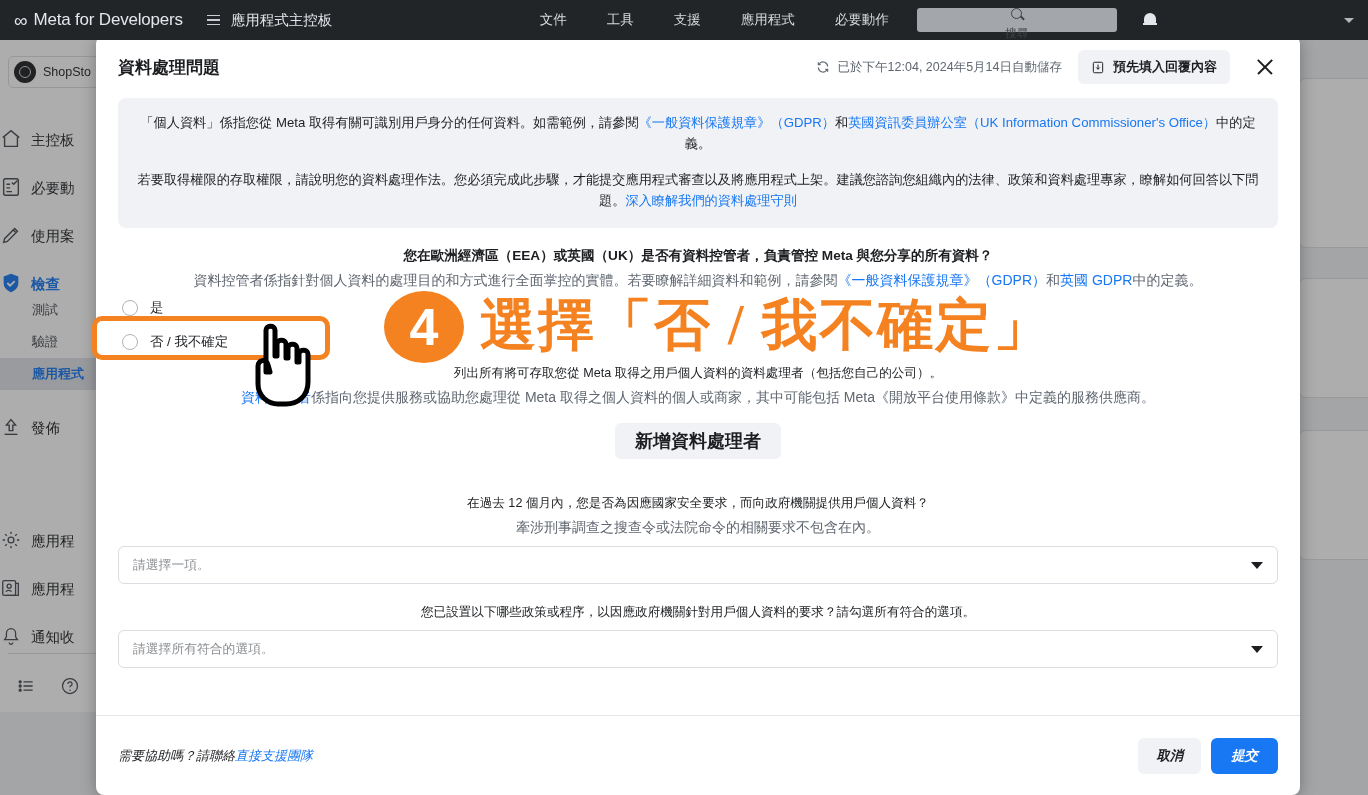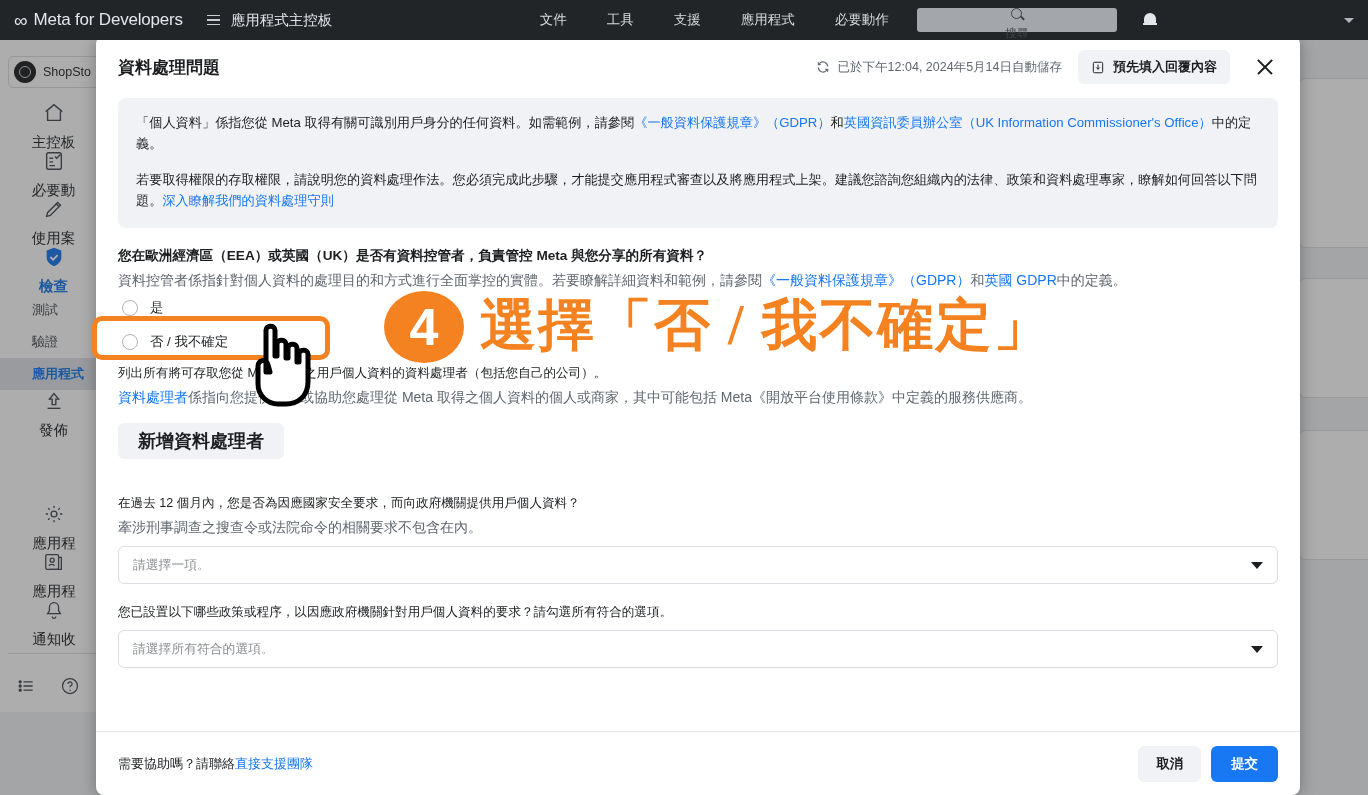--- a/index.html
+++ b/index.html
@@ -48,41 +48,41 @@
 
   
   .sidebar { position:absolute; left:0; top:40px; width:108px; height:672px; background:#fff;
      border-right:1px solid #dddfe2; z-index:2; padding-top:10px;}
   .app-chip { margin:6px 8px 14px 8px; height:32px; border:1px solid #dadde1; border-radius:5px;
      display:flex; align-items:center; gap:7px; padding-left:5px; overflow:hidden;}
   .app-logo { width:22px;height:22px;border-radius:50%;background:#1d1f22;flex:0 0 auto;
      display:flex;align-items:center;justify-content:center;}
   .app-logo i { width:12px;height:12px;border-radius:50%;border:1.5px solid #cfd2d6;display:block;}
   .app-chip-name { font-size:12.5px; color:#1c1e21; white-space:nowrap; }
-  .side-item { height:48px; display:flex; align-items:center; gap:9px; 
-      font-size:14.5px; color:#1c1e21; white-space:nowrap; cursor:pointer;flex-direction:column;}
+  .side-item { height:48px; display:flex; align-items:flex-end; gap:9px; 
+      font-size:14.5px; color:#1c1e21; white-space:nowrap; cursor:pointer;}
   .side-item .si-ico { width:22px;height:22px;flex:0 0 auto;display:block;}
   .side-item.active { color:#1877f2; font-weight:600; }
   .side-sub { height:32px; display:flex; align-items:center; padding-left:32px; font-size:13px;
       color:#444950; white-space:nowrap; cursor:pointer;}
   .side-sub.sel { background:#dfe3e8; color:#1877f2; font-weight:600; }
   .side-divider { margin:6px 8px; border-top:1px solid #dadde1; }
   .side-bottom { position:absolute; bottom:0; left:0; width:108px; }
   .side-foot { height:52px; display:flex; align-items:center; gap:24px; padding-left:16px; }
   .foot-ico { width:20px;height:20px; }
 
   
   .bg-card { position:absolute; background:#fff; border:1px solid #dddfe2; border-radius:8px; z-index:1;}
 
   
   .modal {
     position:absolute; left:96px; top:36px; width:1204px; height:759px;
     background:#fff; border-radius:8px; z-index:4;
     box-shadow:0 2px 16px rgba(0,0,0,.3);
-    display:flex; flex-direction:column;
+    display:flex; flex-direction:column;text-align:center;
   }
   .modal-head { position:relative; height:62px; flex:0 0 auto; display:flex; align-items:center; padding:0 22px;}
   .modal-title { font-size:17px; font-weight:700; color:#1c1e21; }
   .head-right { margin-left:auto; display:flex; align-items:center; gap:16px;}
   .autosave { display:flex; align-items:center; gap:8px; font-size:12.5px; color:#606770;}
   .refresh-icon { width:14px;height:14px; display:block;}
   .prefill-btn { display:flex; align-items:center; gap:8px; background:#f0f2f5; border-radius:6px;
      height:34px; padding:0 13px; font-size:13px; color:#1c1e21; font-weight:600; cursor:pointer;}
   .prefill-icon { width:14px;height:15px; display:block;}
   .close-x { width:26px;height:26px; margin-left:6px; position:relative; cursor:pointer; }
@@ -107,22 +107,22 @@
   .secondary-btn { display:inline-flex; align-items:center; justify-content:center;
     background:#f0f2f5; border-radius:6px; height:36px; padding:0 20px;
     font-size:18px; color:#1c1e21; font-weight:600; cursor:pointer; }
 
   .select-field { margin-top:8px; height:38px; border:1px solid #dadde1; border-radius:6px;
      display:flex; align-items:center; padding:0 14px; background:#fff; cursor:pointer;}
   .select-ph { font-size:12.8px; color:#8a8d91; }
   .select-caret { margin-left:auto; width:0;height:0;border-left:6px solid transparent;
      border-right:6px solid transparent;border-top:7px solid #1c1e21;}
 
-  .modal-foot { flex:0 0 auto; height:64px; border-top:1px solid #e4e6eb; display:flex;
-     align-items:center; padding:0 22px; }
+  .modal-foot { flex:0 0 auto; height:80px; border-top:1px solid #e4e6eb; display:flex;
+     align-items:center; padding:0 22px;font-style:italic; }
   .foot-text { font-size:13px; color:#1c1e21; }
   .foot-btns { margin-left:auto; display:flex; gap:10px; align-items:center;}
   .btn-cancel { background:#f0f2f5; color:#1c1e21; font-weight:600; font-size:13.4px;
      height:36px; padding:0 18px; border-radius:6px; display:flex;align-items:center; cursor:pointer;}
   .btn-submit { background:#1877f2; color:#fff; font-weight:600; font-size:13.4px;
      height:36px; padding:0 20px; border-radius:6px; display:flex;align-items:center; cursor:pointer;}
 
   
   .anno-rect { position:absolute; left:92px; top:316px; width:238px; height:44px;
      border:5px solid #f58220; border-radius:10px; z-index:6; pointer-events:none;}

